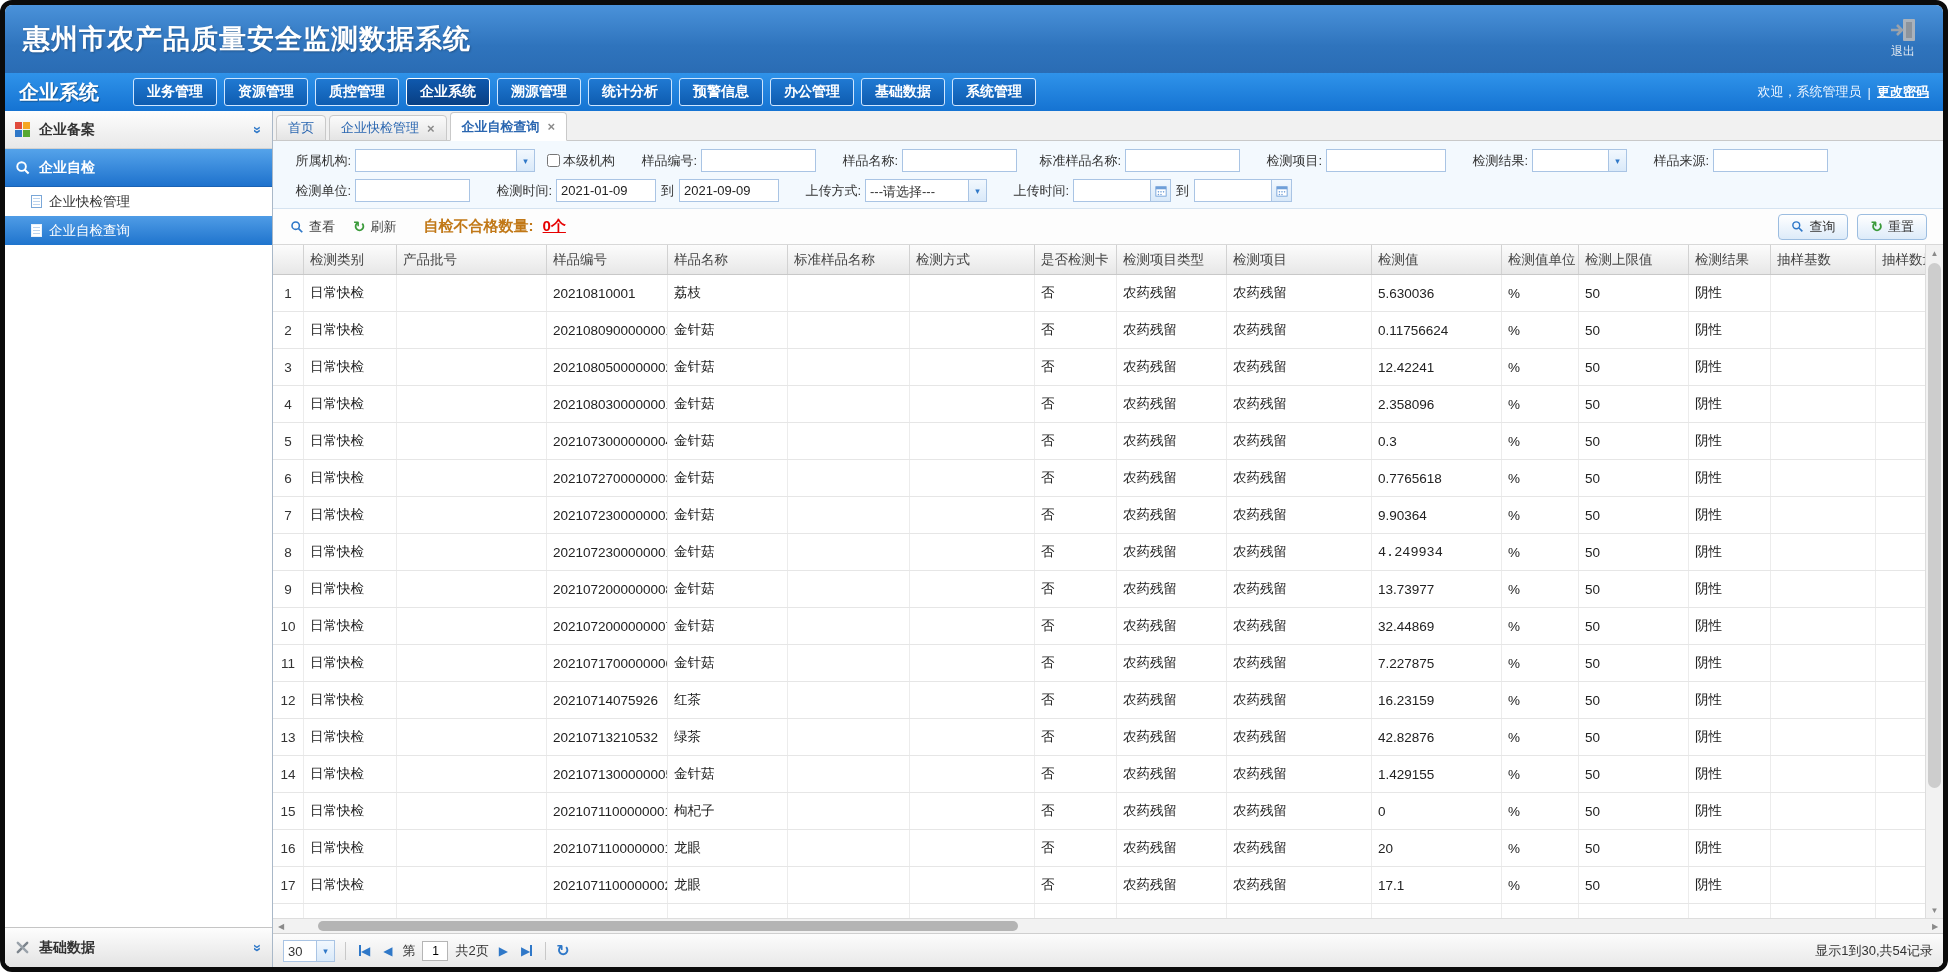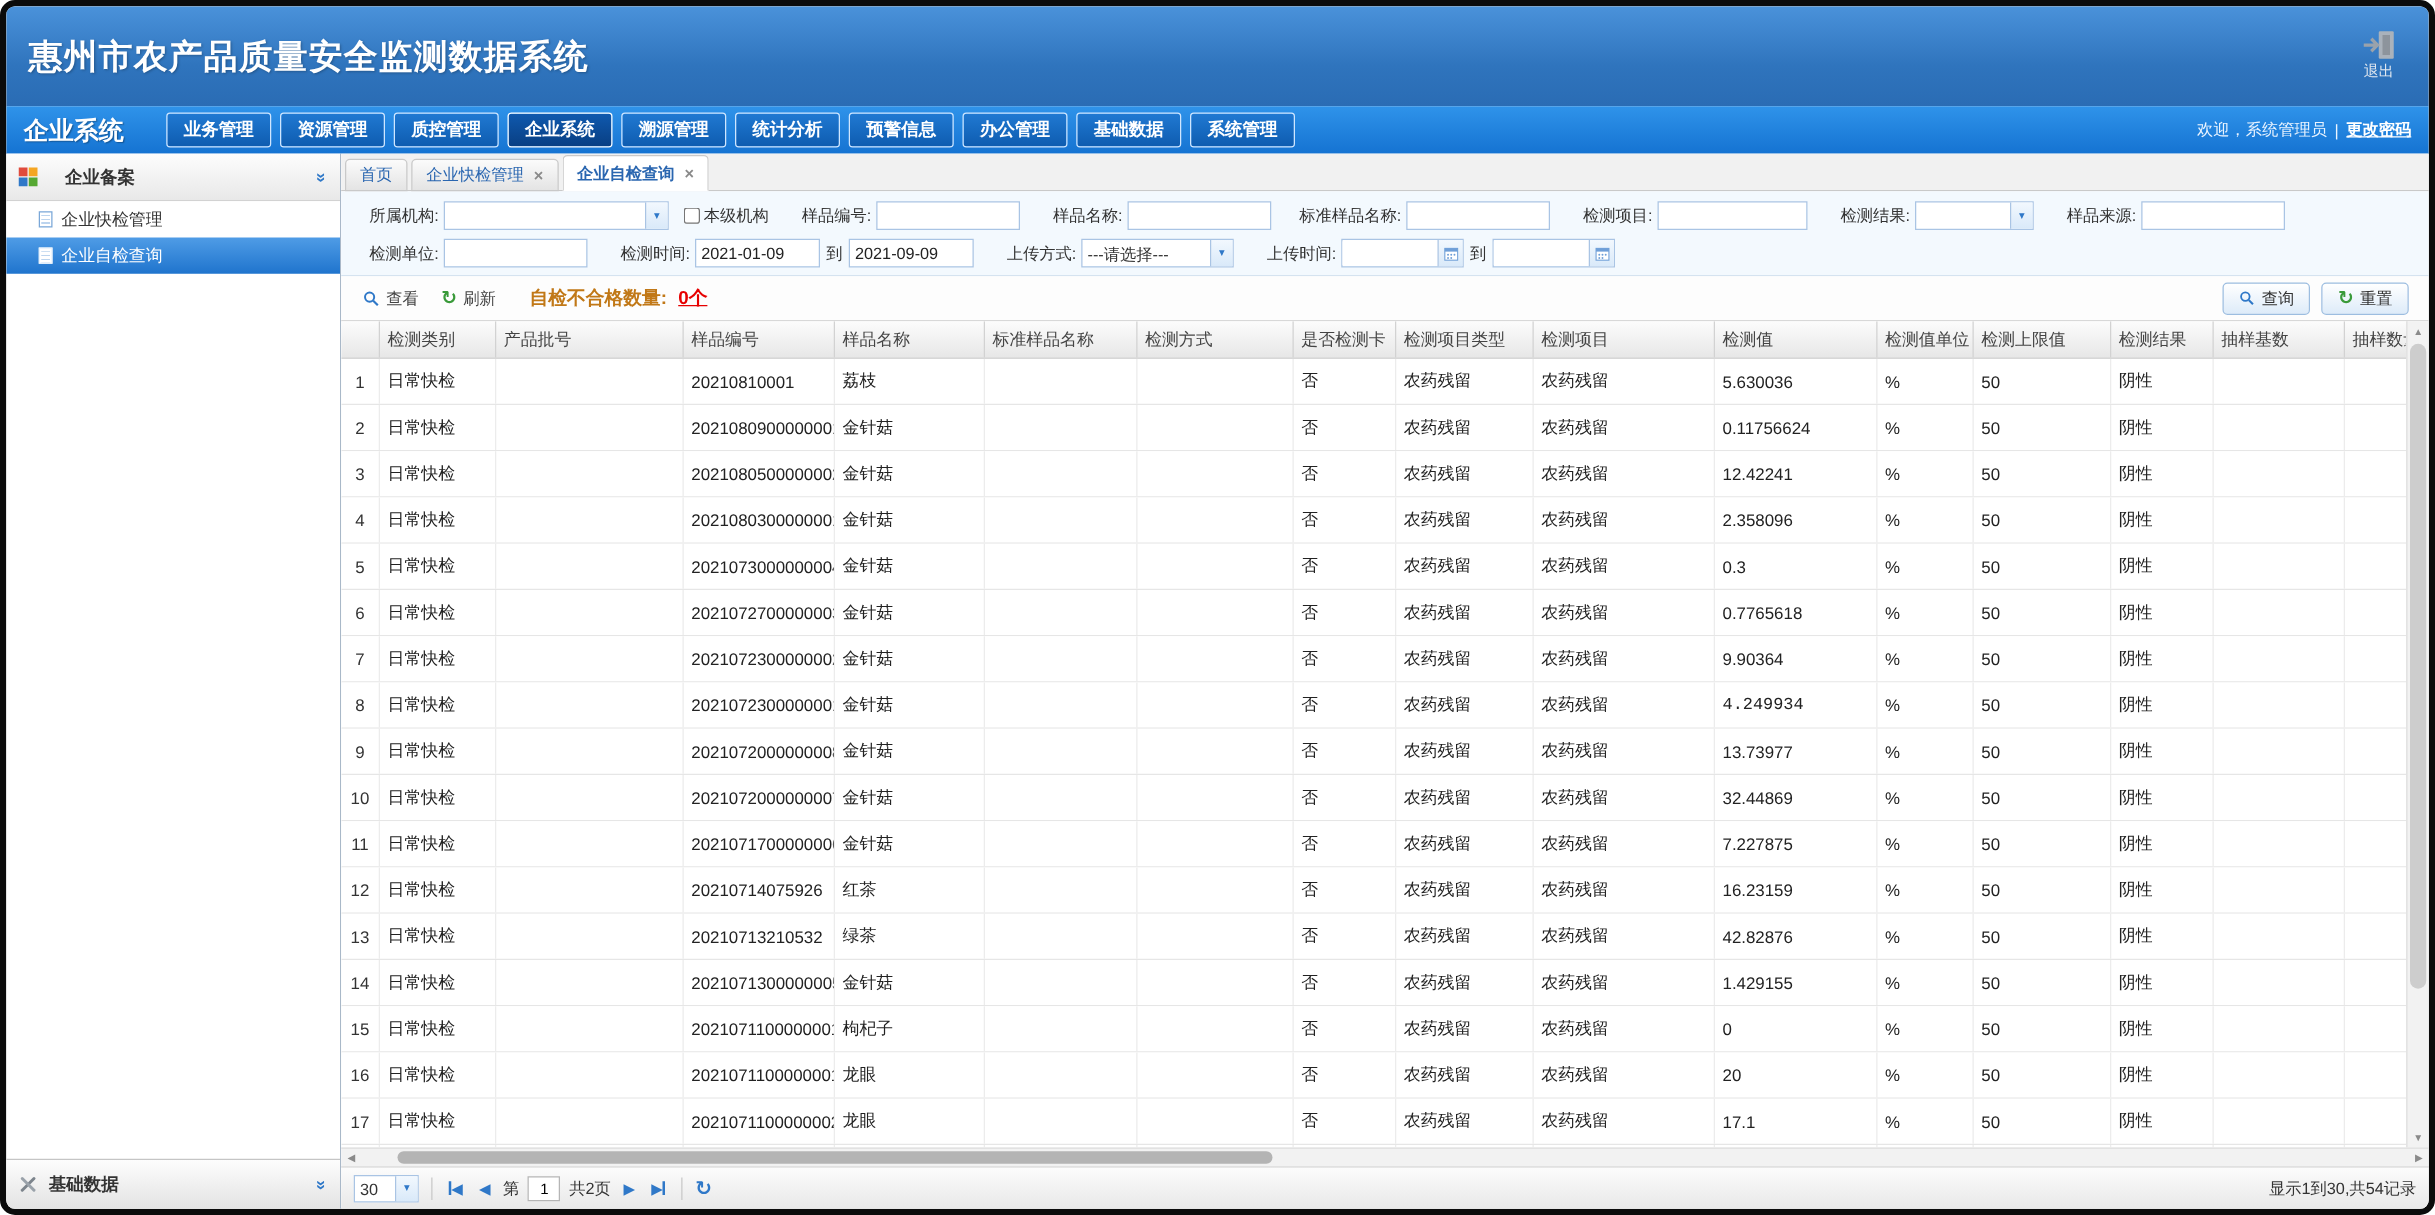--- a/index.html
+++ b/index.html
@@ -1,20 +1,20 @@
 <!DOCTYPE html>
 <html><head>
 <meta charset="utf-8">
 <style>
   * { box-sizing: border-box; margin: 0; padding: 0; }
   html,body { width: 1948px; height: 972px; background: #fff; font-family: "Liberation Sans", "DejaVu Sans", sans-serif; }
   .frame { width: 1948px; height: 972px; border: 5px solid #0b0b0b; border-radius: 12px; overflow: hidden; background: #fff; display: flex; flex-direction: column; }
 
   
-  .app-header { height: 80px; flex: none; background: linear-gradient(180deg,#4a92da 0%, #2f74bd 60%, #2a6cb4 100%); display: flex; align-items: center; padding: 0 18px; }
+  .app-header { height: 68px; flex: none; background: linear-gradient(180deg,#4a92da 0%, #2f74bd 60%, #2a6cb4 100%); display: flex; align-items: center; padding: 0 18px; }
   .app-title { color: #fff; font-size: 27px; font-weight: bold; letter-spacing: 1px; text-shadow: 1px 1px 2px rgba(0,0,0,.25); }
   .logout-box { margin-left: auto; display: flex; flex-direction: column; align-items: center; gap: 1px; cursor: pointer; padding-right: 8px; }
   .logout-label { color: #e3e9f0; font-size: 12px; }
 
   
   .navbar { height: 38px; flex: none; background: linear-gradient(180deg,#2f93ea,#1573d2); display: flex; align-items: center; padding: 0 14px; }
   .sys-label { color: #fff; font-size: 20px; font-weight: bold; margin-right: 34px; text-shadow: 1px 1px 1px rgba(0,0,0,.3); }
   .nav-menu { display: flex; gap: 7px; align-items: center; }
   .nav-btn { display: inline-block; color: #fff; font-size: 14px; font-weight: bold; padding: 4px 13px; background: linear-gradient(180deg,#2079d2,#0e5cb0); border: 1px solid #cfe6ff; border-radius: 3px; cursor: pointer; white-space: nowrap; }
   .nav-btn.active { background: linear-gradient(180deg,#0f59ae,#093f83); border-color: #ffffff; }
@@ -22,21 +22,21 @@
   .change-pwd { color: #ffffff; text-decoration: underline; font-weight: bold; cursor: pointer; }
 
   
   .content { flex: 1; display: flex; min-height: 0; }
 
   
   .sidebar { width: 268px; flex: none; background: #fff; border-right: 1px solid #a9b8c8; display: flex; flex-direction: column; }
   .sb-header { height: 30px; flex: none; background: linear-gradient(180deg,#fafafa,#e2e2e2); border-bottom: 1px solid #cfcfcf; display: flex; align-items: center; justify-content: space-between; padding: 0 10px; }
   .sb-title { font-size: 14px; font-weight: bold; color: #444; }
   .sb-collapse { color: #5a7a9a; font-size: 15px; font-weight: bold; cursor: pointer; }
-  .sb-group { height: 38px; flex: none; display: flex; align-items: center; gap: 22px; padding: 0 10px; background: linear-gradient(180deg,#fdfdfd,#e8e8e8); border-bottom: 1px solid #d2d2d2; cursor: pointer; }
+  .sb-group { height: 38px; flex: none; display: flex; align-items: center; gap: 9px; padding: 0 10px; background: linear-gradient(180deg,#fdfdfd,#e8e8e8); border-bottom: 1px solid #d2d2d2; cursor: pointer; }
   .sb-group-label { flex: 1; font-size: 14px; font-weight: bold; color: #333; }
   .sb-group.active { background: linear-gradient(180deg,#55a3ea,#1e72cd); border-bottom: 1px solid #1a62b4; }
   .sb-group.active .sb-group-label { color: #fff; }
   .chev-down { display: inline-block; transform: rotate(90deg); color: #2f78c8; font-size: 14px; font-weight: bold; }
   .win-icon { width: 15px; height: 15px; display: grid; grid-template-columns: 7px 7px; grid-template-rows: 7px 7px; gap: 1px; }
   .win-icon i { display: block; }
   .win-icon i:nth-child(1){ background:#e04b3c; } .win-icon i:nth-child(2){ background:#f5a623; }
   .win-icon i:nth-child(3){ background:#2f78c8; } .win-icon i:nth-child(4){ background:#56a832; }
   .sb-subitems { flex: none; }
   .sub-item { height: 29px; display: flex; align-items: center; gap: 7px; padding-left: 26px; font-size: 13.5px; color: #333; cursor: pointer; background: #fff; }
@@ -157,20 +157,27 @@
         <span class="win-icon">
             <i></i>
             <i></i>
             <i></i>
             <i></i>
           </span>
         <span class="sb-group-label">企业备案</span>
         <span class="chev-down">»</span>
       </div>
 
+      <div class="sb-group active">
+        <svg width="15" height="15" viewBox="0 0 16 16">
+          <circle cx="7" cy="7" r="4.6" fill="none" stroke="#ffffff" stroke-width="2"></circle>
+          <line x1="10.4" y1="10.4" x2="14.5" y2="14.5" stroke="#ffffff" stroke-width="2.2"></line>
+        </svg>
+        <span class="sb-group-label">企业自检</span>
+      </div>
 
       <div class="sb-subitems">
           <div class="sub-item">
             <span class="doc-icon"></span>
             <span class="sub-label">企业快检管理</span>
           </div>
           <div class="sub-item selected">
             <span class="doc-icon"></span>
             <span class="sub-label">企业自检查询</span>
           </div>

